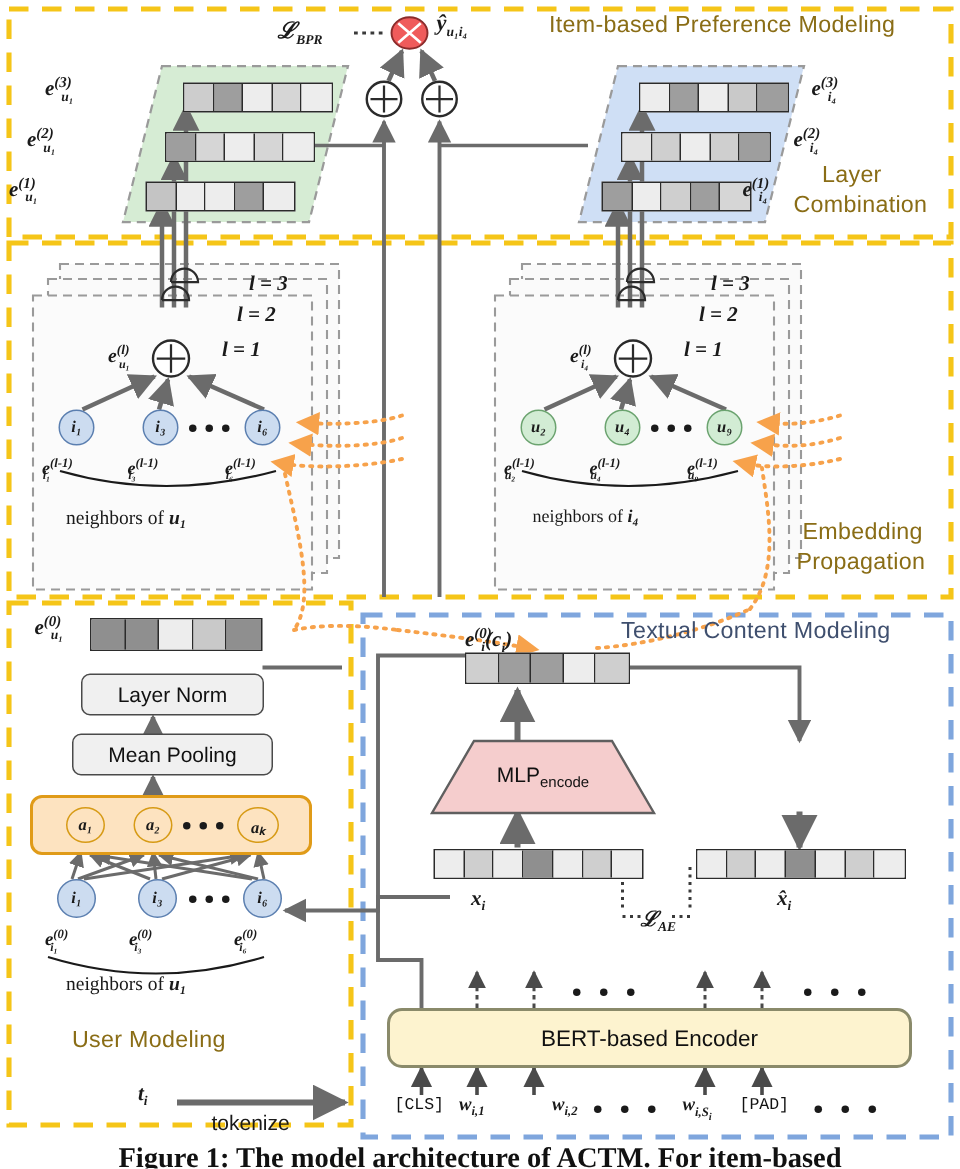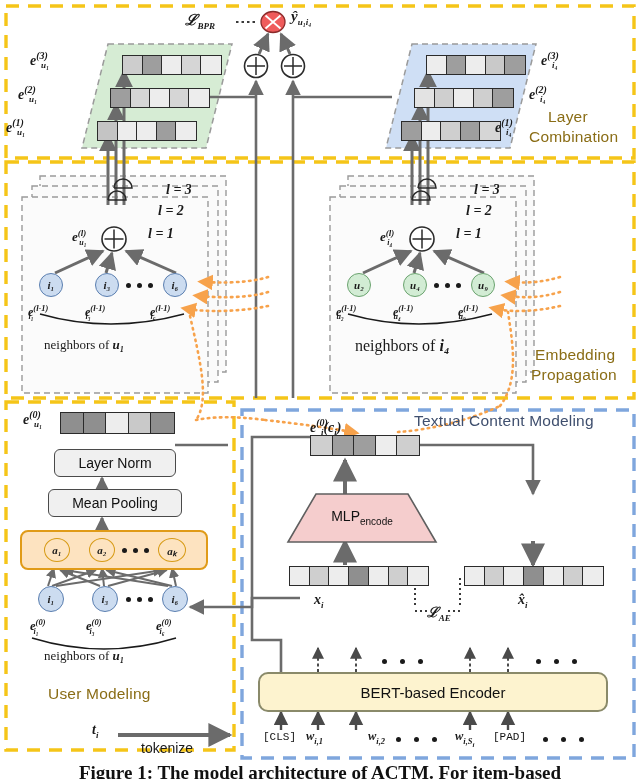--- a/index.html
+++ b/index.html
@@ -219,20 +219,21 @@
 
     <path d="M118,735 L230,735" stroke="#6b6b6b" stroke-width="4" marker-end="url(#ar)"></path>
 
     <path d="M281,712 L281,640 L252,640 L252,437 L330,437" stroke="#6b6b6b" stroke-width="2.6" fill="none"></path>
 
     <path d="M300,598 L252,598 L252,607 L190,607" stroke="#6b6b6b" stroke-width="2.6" fill="none" marker-end="url(#ar)"></path>
 
     <path d="M175,445 L228,445" stroke="#6b6b6b" stroke-width="2.6" fill="none"></path>
   </svg>
 
+  <div class="sec-label" style="left:366px;top:8px;">Item-based Preference Modeling</div>
   <div class="sec-label" style="left:548px;top:108px;">Layer</div>
   <div class="sec-label" style="left:529px;top:128px;">Combination</div>
   <div class="sec-label" style="left:535px;top:346px;">Embedding</div>
   <div class="sec-label" style="left:531px;top:366px;">Propagation</div>
   <div class="sec-label" style="left:48px;top:685px;">User Modeling</div>
   <div class="sec-label blue" style="left:414px;top:412px;">Textual Content Modeling</div>
 
   <div class="math" style="left:185px;top:9px;font-size:15px;">
     <span>ℒ</span><sub style="font-size:9px;">BPR</sub>
   </div>
@@ -356,21 +357,21 @@
   <div class="math" style="left:336px;top:303px;font-size:12px;">
     <span>e</span><sup style="font-size:8.5px;">(l-1)</sup><sub style="font-size:8px;margin-left:-20px;">u₂</sub>
   </div>
   <div class="math" style="left:393px;top:303px;font-size:12px;">
     <span>e</span><sup style="font-size:8.5px;">(l-1)</sup><sub style="font-size:8px;margin-left:-20px;">u₄</sub>
   </div>
   <div class="math" style="left:458px;top:303px;font-size:12px;text-align:center;">
     <span>e</span><sup style="font-size:8.5px;">(l-1)</sup><sub style="font-size:8px;margin-left:-20px;">u₉</sub>
   </div>
 
-  <div class="lbl" style="left:355px;top:337px;font-size:16px;">
+  <div class="lbl" style="left:355px;top:337px;font-size:12px;">
     <span>neighbors of</span>
     <span style="font-style:italic;font-weight:bold;">i₄</span>
   </div>
 
   <div class="cellrow" style="left:60px;top:412px;width:115px;height:22px;">
     <i style="width:23px;height:100%;background:#8f8f8f"></i>
       <i style="width:23px;height:100%;background:#8f8f8f"></i>
     <i style="width:23px;height:100%;background:#ededed"></i>
       <i style="width:23px;height:100%;background:#c9c9c9"></i>
     <i style="width:23px;height:100%;background:#8f8f8f"></i>

